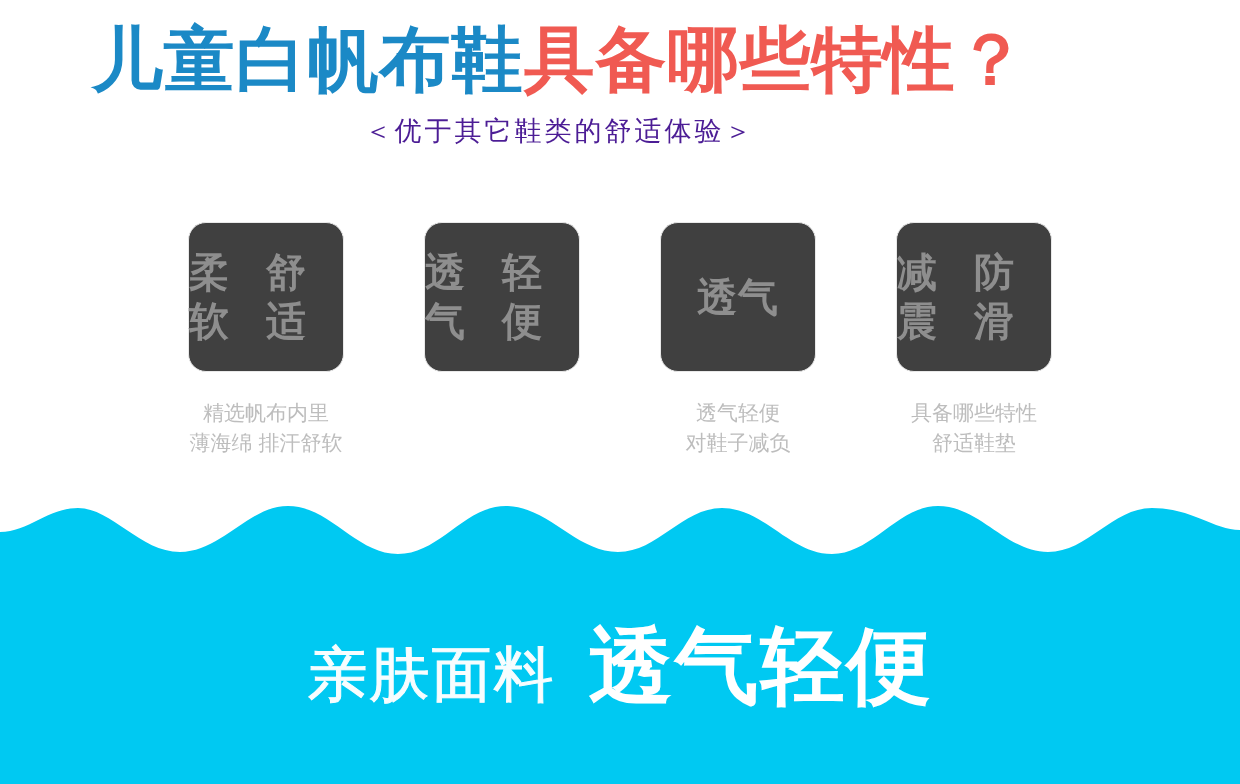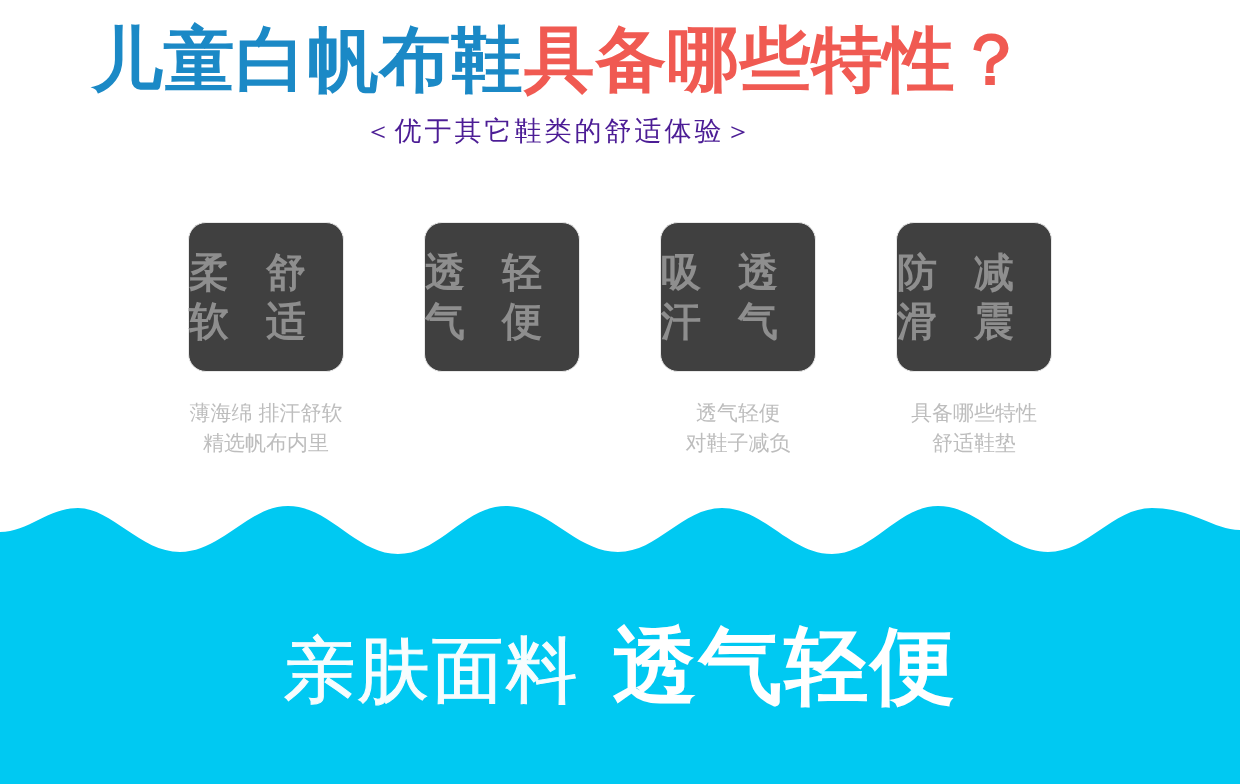--- a/index.html
+++ b/index.html
@@ -113,21 +113,21 @@
   .banner-text {
     position: absolute;
     left: 0;
     top: 624px;
     width: 1240px;
     text-align: center;
     white-space: nowrap;
     line-height: 1.0;
   }
   .banner-thin {
-    font-size: 72px;
+    font-size: 60px;
     color: #ffffff;
     font-weight: normal;
     -webkit-text-stroke: 1px #ffffff;
     letter-spacing: 2px;
     opacity: 0.97;
   }
   .banner-bold {
     font-size: 84px;
     color: #ffffff;
     font-weight: bold;
@@ -146,47 +146,46 @@
   </div>
 
   <div class="features">
 
     <div class="feature">
       <div class="feature-box">
         <div class="bx-line">柔软</div>
         <div class="bx-line">舒适</div>
       </div>
       <div class="feature-caption">
+        <div>精选帆布内里</div>
         <div>薄海绵 排汗舒软</div>
-        <div>精选帆布内里</div>
       </div>
     </div>
 
     <div class="feature">
       <div class="feature-box">
         <div class="bx-line">透气</div>
         <div class="bx-line">轻便</div>
       </div>
     </div>
 
     <div class="feature">
       <div class="feature-box">
-        <div class="bx-line">吸汗</div>
         <div class="bx-line">透气</div>
       </div>
       <div class="feature-caption">
         <div>透气轻便</div>
         <div>对鞋子减负</div>
       </div>
     </div>
 
     <div class="feature">
       <div class="feature-box">
+        <div class="bx-line">减震</div>
         <div class="bx-line">防滑</div>
-        <div class="bx-line">减震</div>
       </div>
       <div class="feature-caption">
         <div>具备哪些特性</div>
         <div>舒适鞋垫</div>
       </div>
     </div>
 
   </div>
 
   <div class="wave-band">

